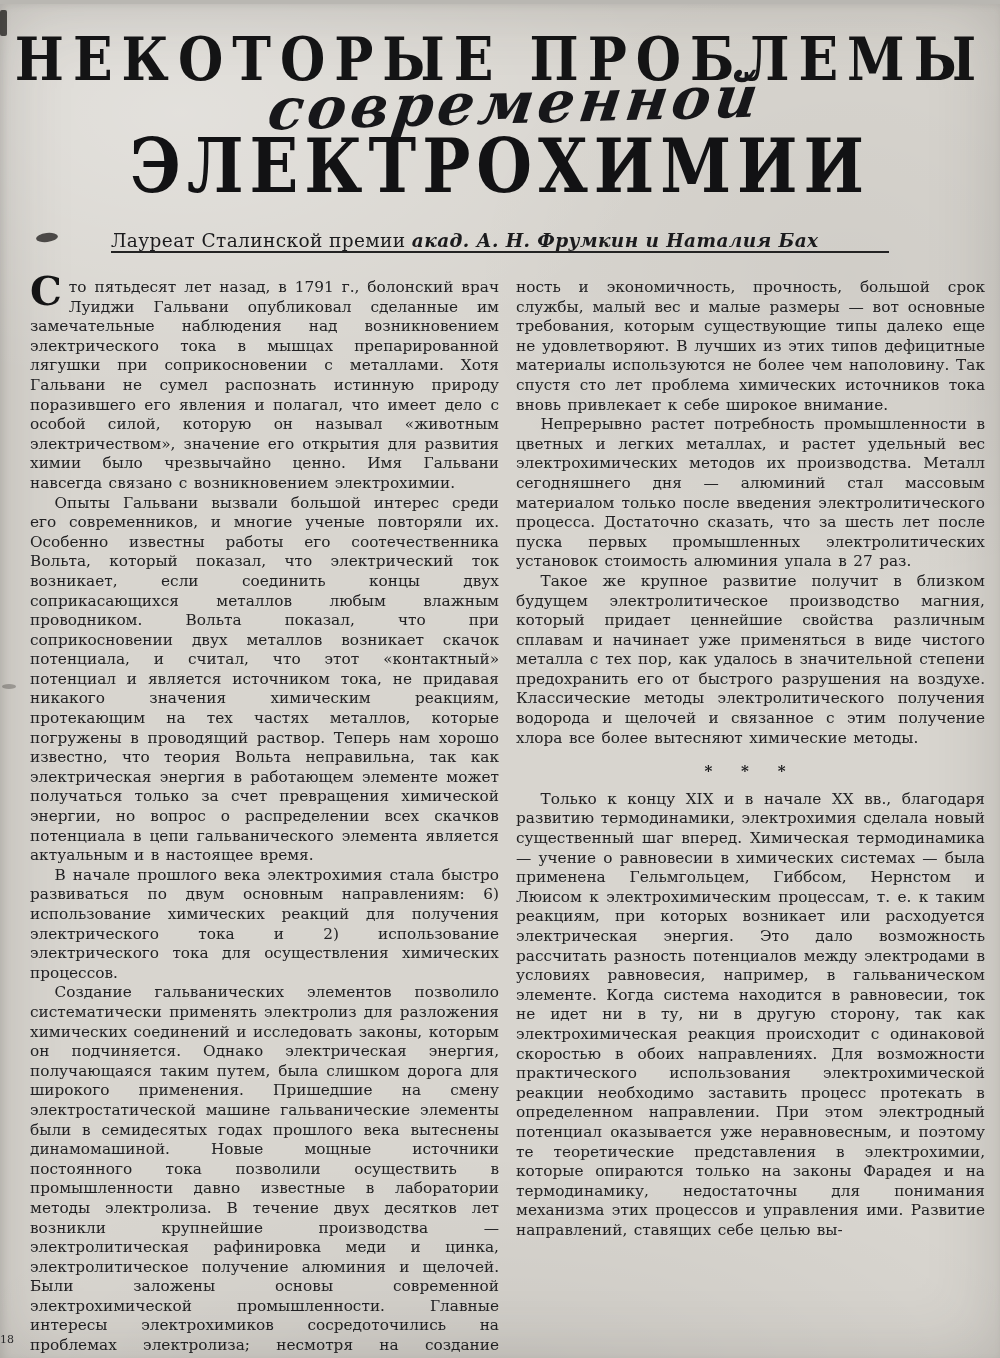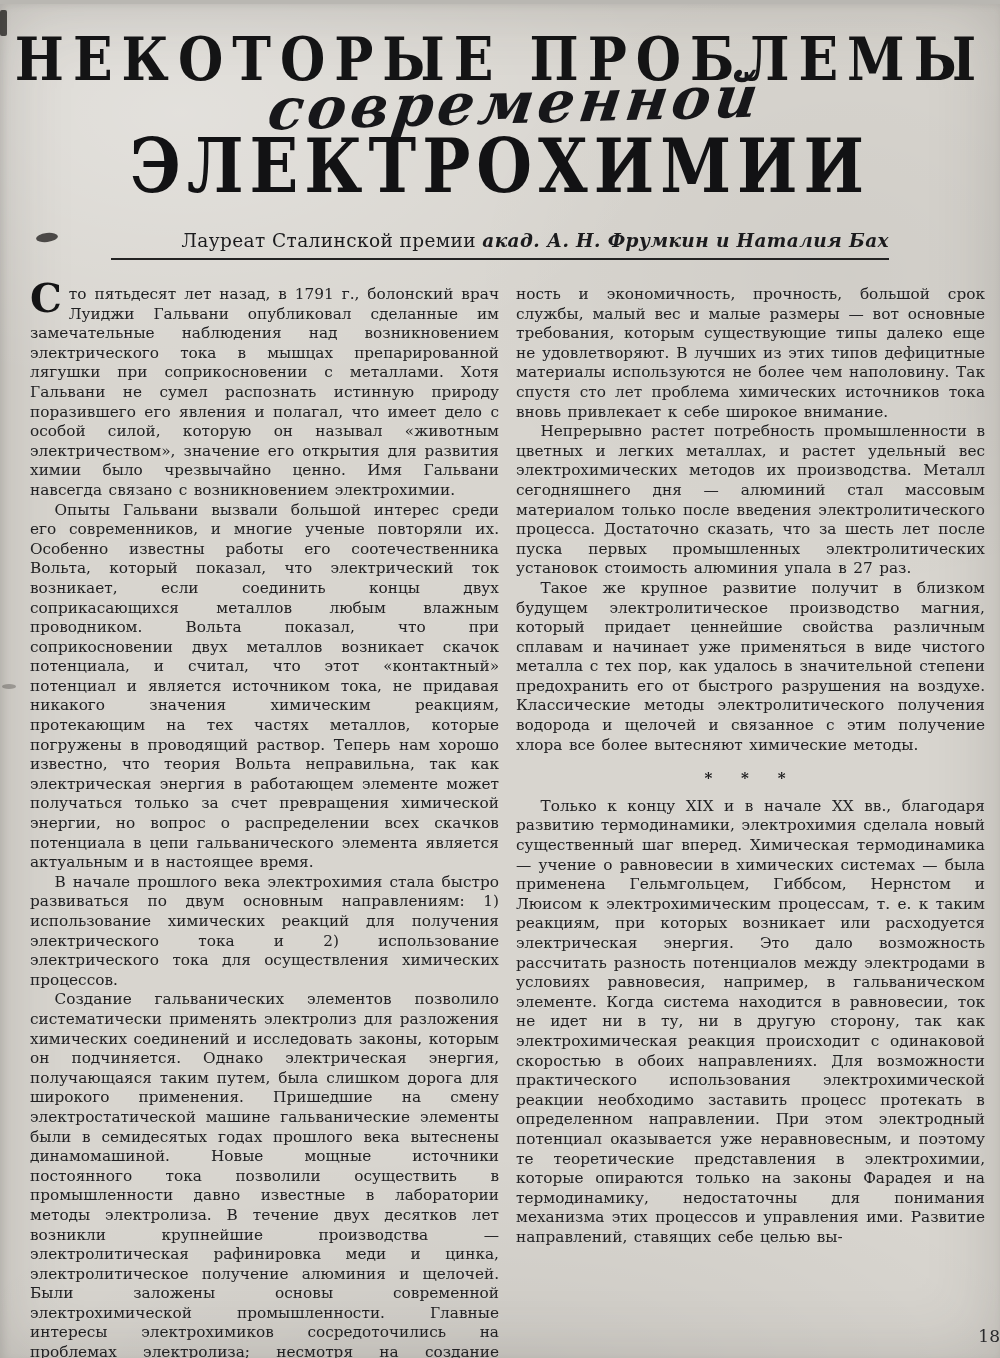--- a/index.html
+++ b/index.html
@@ -32,23 +32,23 @@
     transform:skewX(-9deg) rotate(-1.5deg);
     color:#17171a; white-space:nowrap;
   }
   .t3 {
     margin:-16px 0 0; text-align:center;
     font-size:64px; font-weight:bold; letter-spacing:6px;
     transform:scaleY(1.18); transform-origin:top center;
     color:#121214; white-space:nowrap;
   }
   .byline {
-    width:778px; margin:34px auto 0; text-align:right;
+    width:778px; margin:34px auto 0; text-align:left;
     font-size:18.5px; letter-spacing:0.4px;
-    padding-bottom:7px; border-bottom:2px solid #232323;
+    border-bottom:2px solid #232323;
     white-space:nowrap; color:#1b1b1d;
   }
   .byline .authors { font-weight:bold; font-style:italic; }
   
   .columns {
     display:flex; gap:17px;
     width:955px; margin:25px 15px 0 30px;
     font-size:15.3px; line-height:19.6px;
     text-align:justify; word-spacing:1.6px;
     color:#212123;
@@ -62,21 +62,21 @@
     margin:-3px 7px 0 0; color:#141415;
   }
   .separator {
     text-align:center; text-indent:0 !important;
     font-weight:bold; letter-spacing:11px;
     margin:14px 0 8px; font-size:15px; color:#1a1a1c;
   }
   
   .pagenum {
     position:absolute; left:0; bottom:16px; width:100%;
-    text-align:right; font-size:17px; color:#2a2a2c;
+    text-align:left; font-size:11px; color:#2a2a2c;
   }
   
   .ink-a { position:absolute; left:0; top:6px; width:7px; height:26px;
     background:rgba(30,28,26,0.75); border-radius:2px; }
   .ink-b { position:absolute; left:36px; top:229px; width:22px; height:9px;
     background:rgba(40,38,36,0.8); border-radius:50%; transform:rotate(-6deg); }
   .ink-c { position:absolute; left:2px; top:680px; width:14px; height:5px;
     background:rgba(60,58,54,0.35); border-radius:50%; }
 </style>
 </head>
@@ -94,21 +94,21 @@
     <h1 class="t3">ЭЛЕКТРОХИМИИ</h1>
     <div class="byline">
       <span>Лауреат Сталинской премии </span><span class="authors">акад. А. Н. Фрумкин и Наталия Бах</span>
     </div>
   </header>
 
   <main class="columns">
     <section class="col">
       <p class="noindent"><span class="dropcap">С</span><span>то пятьдесят лет назад, в 1791 г., болонский врач Луиджи Гальвани опубликовал сделанные им замечательные наблюдения над возникновением электрического тока в мышцах препарированной лягушки при соприкосновении с металлами. Хотя Гальвани не сумел распознать истинную природу поразившего его явления и полагал, что имеет дело с особой силой, которую он называл «животным электричеством», значение его открытия для развития химии было чрезвычайно ценно. Имя Гальвани навсегда связано с возникновением электрохимии.</span></p>
       <p>Опыты Гальвани вызвали большой интерес среди его современников, и многие ученые повторяли их. Особенно известны работы его соотечественника Вольта, который показал, что электрический ток возникает, если соединить концы двух соприкасающихся металлов любым влажным проводником. Вольта показал, что при соприкосновении двух металлов возникает скачок потенциала, и считал, что этот «контактный» потенциал и является источником тока, не придавая никакого значения химическим реакциям, протекающим на тех частях металлов, которые погружены в проводящий раствор. Теперь нам хорошо известно, что теория Вольта неправильна, так как электрическая энергия в работающем элементе может получаться только за счет превращения химической энергии, но вопрос о распределении всех скачков потенциала в цепи гальванического элемента является актуальным и в настоящее время.</p>
-      <p>В начале прошлого века электрохимия стала быстро развиваться по двум основным направлениям: 1) использование химических реакций для получения электрического тока и 2) использование электрического тока для осуществления химических процессов.</p>
+      <p>В начале прошлого века электрохимия стала быстро развиваться по двум основным направлениям: 6) использование химических реакций для получения электрического тока и 2) использование электрического тока для осуществления химических процессов.</p>
       <p>Создание гальванических элементов позволило систематически применять электролиз для разложения химических соединений и исследовать законы, которым он подчиняется. Однако электрическая энергия, получающаяся таким путем, была слишком дорога для широкого применения. Пришедшие на смену электростатической машине гальванические элементы были в семидесятых годах прошлого века вытеснены динамомашиной. Новые мощные источники постоянного тока позволили осуществить в промышленности давно известные в лаборатории методы электролиза. В течение двух десятков лет возникли крупнейшие производства — электролитическая рафинировка меди и цинка, электролитическое получение алюминия и щелочей. Были заложены основы современной электрохимической промышленности. Главные интересы электрохимиков сосредоточились на проблемах электролиза; несмотря на создание аккумуляторов, химические источники тока отошли на второй план.</p>
 
     </section>
     <section class="col">
       <p class="noindent">ность и экономичность, прочность, большой срок службы, малый вес и малые размеры — вот основные требования, которым существующие типы далеко еще не удовлетворяют. В лучших из этих типов дефицитные материалы используются не более чем наполовину. Так спустя сто лет проблема химических источников тока вновь привлекает к себе широкое внимание.</p>
       <p>Непрерывно растет потребность промышленности в цветных и легких металлах, и растет удельный вес электрохимических методов их производства. Металл сегодняшнего дня — алюминий стал массовым материалом только после введения электролитического процесса. Достаточно сказать, что за шесть лет после пуска первых промышленных электролитических установок стоимость алюминия упала в 27 раз.</p>
       <p>Такое же крупное развитие получит в близком будущем электролитическое производство магния, который придает ценнейшие свойства различным сплавам и начинает уже применяться в виде чистого металла с тех пор, как удалось в значительной степени предохранить его от быстрого разрушения на воздухе. Классические методы электролитического получения водорода и щелочей и связанное с этим получение хлора все более вытесняют химические методы.</p>
       <div class="separator">* * *</div>
       <p>Только к концу XIX и в начале XX вв., благодаря развитию термодинамики, электрохимия сделала новый существенный шаг вперед. Химическая термодинамика — учение о равновесии в химических системах — была применена Гельмгольцем, Гиббсом, Нернстом и Люисом к электрохимическим процессам, т. е. к таким реакциям, при которых возникает или расходуется электрическая энергия. Это дало возможность рассчитать разность потенциалов между электродами в условиях равновесия, например, в гальваническом элементе. Когда система находится в равновесии, ток не идет ни в ту, ни в другую сторону, так как электрохимическая реакция происходит с одинаковой скоростью в обоих направлениях. Для возможности практического использования электрохимической реакции необходимо заставить процесс протекать в определенном направлении. При этом электродный потенциал оказывается уже неравновесным, и поэтому те теоретические представления в электрохимии, которые опираются только на законы Фарадея и на термодинамику, недостаточны для понимания механизма этих процессов и управления ими. Развитие направлений, ставящих себе целью вы-</p>
     </section>

